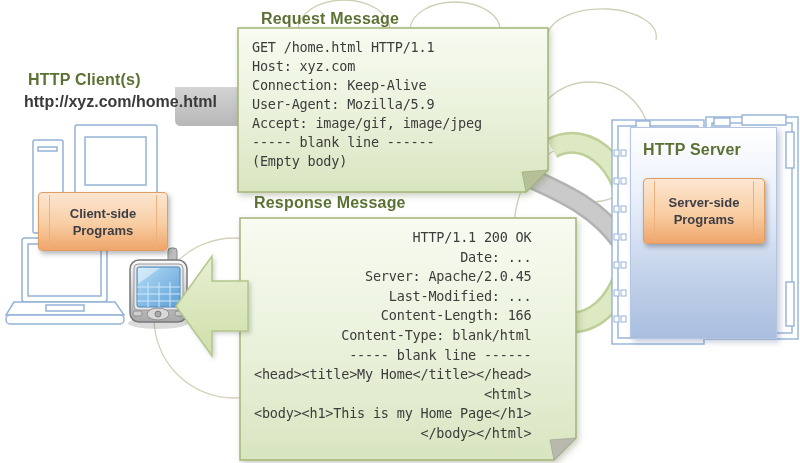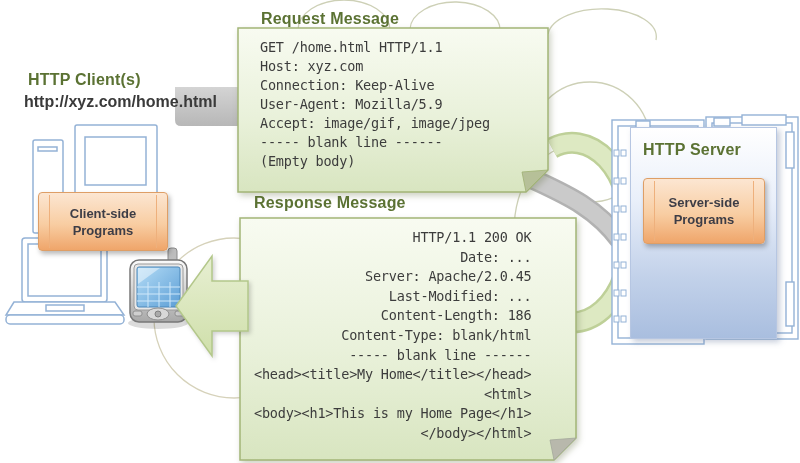--- a/index.html
+++ b/index.html
@@ -162,21 +162,21 @@
   <defs>
     <linearGradient id="gradNote1" x1="0" y1="0" x2="0" y2="1">
       <stop offset="0" stop-color="#f8fbf1"></stop>
         <stop offset=".55" stop-color="#e9f1da"></stop>
       <stop offset="1" stop-color="#d8e5c0"></stop>
     </linearGradient>
   </defs>
   <path d="M2,2 H312 V144 L290,166 H2 Z" fill="url(#gradNote1)" stroke="#a3b577" stroke-width="1.5"></path>
   <path d="M312,144 L290,166 L286,146 Z" fill="#b6c098" stroke="#9fb173" stroke-width=".8"></path>
 </svg>
-<div class="abs code req-code" style="left:252px;top:38px;margin-left:8px;">
+<div class="abs code req-code" style="left:252px;top:38px;">
   <div class="cl">GET /home.html HTTP/1.1</div>
   <div class="cl">Host: xyz.com</div>
   <div class="cl">Connection: Keep-Alive</div>
   <div class="cl">User-Agent: Mozilla/5.9</div>
   <div class="cl">Accept: image/gif, image/jpeg</div>
   <div class="cl">----- blank line ------</div>
   <div class="cl">(Empty body)</div>
 </div>
 
 <div class="abs green-title note-title" style="left:254px;top:193px;">Response Message</div>
@@ -189,21 +189,21 @@
     </linearGradient>
   </defs>
   <path d="M2,2 H338 V222 L316,244 H2 Z" fill="url(#gradNote2)" stroke="#a3b577" stroke-width="1.5"></path>
   <path d="M338,222 L316,244 L312,224 Z" fill="#b8b8ac" stroke="#a3a89a" stroke-width=".8"></path>
 </svg>
 <div class="abs code resp-code" style="left:254px;top:228px;">
   <div class="cl">HTTP/1.1 200 OK</div>
   <div class="cl">Date: ...</div>
   <div class="cl">Server: Apache/2.0.45</div>
   <div class="cl">Last-Modified: ...</div>
-  <div class="cl">Content-Length: 186</div>
+  <div class="cl">Content-Length: 166</div>
   <div class="cl">Content-Type: blank/html</div>
   <div class="cl">----- blank line ------</div>
   <div class="cl">&lt;head&gt;&lt;title&gt;My Home&lt;/title&gt;&lt;/head&gt;</div>
   <div class="cl">&lt;html&gt;</div>
   <div class="cl">&lt;body&gt;&lt;h1&gt;This is my Home Page&lt;/h1&gt;</div>
   <div class="cl">&lt;/body&gt;&lt;/html&gt;</div>
 </div>
 
 <svg class="abs green-arrow-svg" style="left:170px;top:250px;" width="80" height="112">
   <defs>

